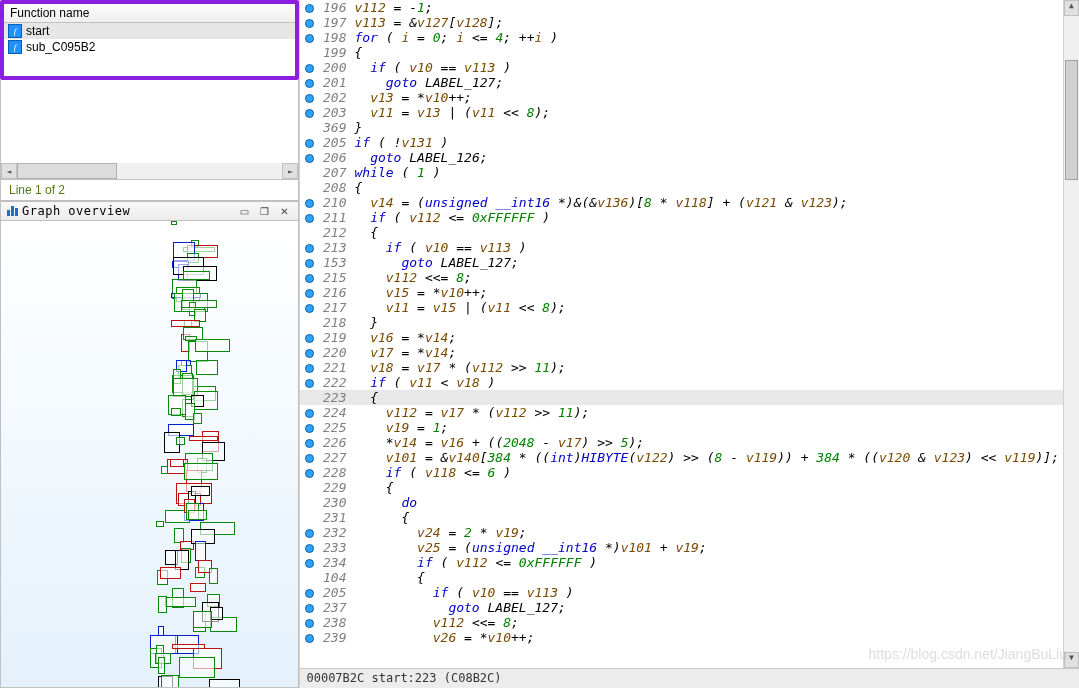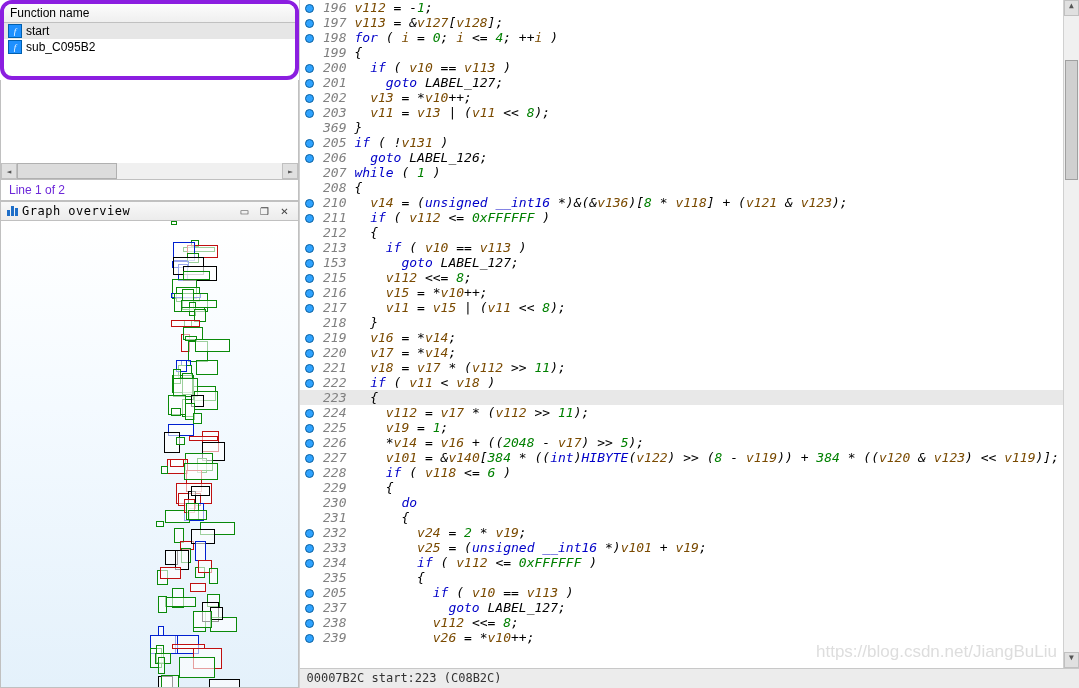--- a/index.html
+++ b/index.html
@@ -13,21 +13,21 @@
     display: flex;
   }
   .left-col {
     width: 404px;
     display: flex;
     flex-direction: column;
     border-right: 1px solid #d0d0d0;
   }
   .fn-panel {
     border: 4px solid #8b1ee0;
-    border-radius: 12px;
+    border-radius: 2px;
     height: 80px;
     overflow: hidden;
   }
   .fn-header {
     background: linear-gradient(#fcfcfc,#efefef);
     border-bottom: 1px solid #c0c0c0;
     padding: 2px 6px;
     font-family: Tahoma, sans-serif;
     color: #000;
   }
@@ -70,21 +70,21 @@
   }
   .spacer-scroll .thumb {
     width:100px;height:16px;background:#dcdcdc;border:1px solid #b0b0b0;
   }
   .spacer-scroll .track { flex:1; }
   .line-status {
     padding:3px 8px;
     border:1px solid #c0c0c0;
     border-top:none;
     font-family: Tahoma, sans-serif;
-    color:#6d28d9;
+    color:#4d7c0f;
   }
   .graph-header {
     display:flex;
     align-items:center;
     background: linear-gradient(#f8f8f8,#ececec);
     border:1px solid #c0c0c0;
     padding:2px 6px;
     gap:4px;
   }
   .graph-icon {
@@ -181,24 +181,24 @@
     height:20px;
     background:#ececec;
     border-top:1px solid #c8c8c8;
     font-family: Consolas, monospace;
     font-size:12px;
     padding:2px 6px;
     color:#333;
   }
   .watermark{
     position:absolute;
-    right:22px; bottom:26px;
+    right:12px; bottom:26px;
     color:rgba(170,170,170,0.4);
     font-family: sans-serif;
-    font-size:17px;
+    font-size:14px;
     pointer-events:none;
   }
 
 </style>
 </head>
 <body>
 
 <div class="left-col">
   <div class="fn-panel">
     <div class="fn-header">Function name</div>
@@ -377,21 +377,21 @@
       <div class="code-line"><div class="dot-col"><div class="dot"></div></div><div class="ln-col">225</div><div class="code-col">    <span class="v">v19</span> <span class="op">=</span> <span class="n">1</span><span class="op">;</span></div></div>
       <div class="code-line"><div class="dot-col"><div class="dot"></div></div><div class="ln-col">226</div><div class="code-col">    <span class="op">*</span><span class="v">v14</span> <span class="op">=</span> <span class="v">v16</span> <span class="op">+</span> <span class="op">(</span><span class="op">(</span><span class="n">2048</span> <span class="op">-</span> <span class="v">v17</span><span class="op">)</span> <span class="op">&gt;</span><span class="op">&gt;</span> <span class="n">5</span><span class="op">)</span><span class="op">;</span></div></div>
       <div class="code-line"><div class="dot-col"><div class="dot"></div></div><div class="ln-col">227</div><div class="code-col">    <span class="v">v101</span> <span class="op">=</span> <span class="op">&amp;</span><span class="v">v140</span><span class="op">[</span><span class="n">384</span> <span class="op">*</span> <span class="op">(</span><span class="op">(</span><span class="k">int</span><span class="op">)</span><span class="k">HIBYTE</span><span class="op">(</span><span class="v">v122</span><span class="op">)</span> <span class="op">&gt;</span><span class="op">&gt;</span> <span class="op">(</span><span class="n">8</span> <span class="op">-</span> <span class="v">v119</span><span class="op">)</span><span class="op">)</span> <span class="op">+</span> <span class="n">384</span> <span class="op">*</span> <span class="op">(</span><span class="op">(</span><span class="v">v120</span> <span class="op">&amp;</span> <span class="v">v123</span><span class="op">)</span> <span class="op">&lt;</span><span class="op">&lt;</span> <span class="v">v119</span><span class="op">)</span><span class="op">]</span><span class="op">;</span></div></div>
       <div class="code-line"><div class="dot-col"><div class="dot"></div></div><div class="ln-col">228</div><div class="code-col">    <span class="k">if</span> <span class="op">(</span> <span class="v">v118</span> <span class="op">&lt;</span><span class="op">=</span> <span class="n">6</span> <span class="op">)</span></div></div>
       <div class="code-line"><div class="dot-col"></div><div class="ln-col">229</div><div class="code-col">    <span class="op">{</span></div></div>
       <div class="code-line"><div class="dot-col"></div><div class="ln-col">230</div><div class="code-col">      <span class="k">do</span></div></div>
       <div class="code-line"><div class="dot-col"></div><div class="ln-col">231</div><div class="code-col">      <span class="op">{</span></div></div>
       <div class="code-line"><div class="dot-col"><div class="dot"></div></div><div class="ln-col">232</div><div class="code-col">        <span class="v">v24</span> <span class="op">=</span> <span class="n">2</span> <span class="op">*</span> <span class="v">v19</span><span class="op">;</span></div></div>
       <div class="code-line"><div class="dot-col"><div class="dot"></div></div><div class="ln-col">233</div><div class="code-col">        <span class="v">v25</span> <span class="op">=</span> <span class="op">(</span><span class="k">unsigned</span> <span class="k">__int16</span> <span class="op">*</span><span class="op">)</span><span class="v">v101</span> <span class="op">+</span> <span class="v">v19</span><span class="op">;</span></div></div>
       <div class="code-line"><div class="dot-col"><div class="dot"></div></div><div class="ln-col">234</div><div class="code-col">        <span class="k">if</span> <span class="op">(</span> <span class="v">v112</span> <span class="op">&lt;</span><span class="op">=</span> <span class="n">0xFFFFFF</span> <span class="op">)</span></div></div>
-      <div class="code-line"><div class="dot-col"></div><div class="ln-col">235</div><div class="code-col">        <span class="op">{</span></div></div>
+      <div class="code-line"><div class="dot-col"></div><div class="ln-col">104</div><div class="code-col">        <span class="op">{</span></div></div>
       <div class="code-line"><div class="dot-col"><div class="dot"></div></div><div class="ln-col">205</div><div class="code-col">          <span class="k">if</span> <span class="op">(</span> <span class="v">v10</span> <span class="op">=</span><span class="op">=</span> <span class="v">v113</span> <span class="op">)</span></div></div>
       <div class="code-line"><div class="dot-col"><div class="dot"></div></div><div class="ln-col">237</div><div class="code-col">            <span class="k">goto</span> <span class="op">LABEL_127</span><span class="op">;</span></div></div>
       <div class="code-line"><div class="dot-col"><div class="dot"></div></div><div class="ln-col">238</div><div class="code-col">          <span class="v">v112</span> <span class="op">&lt;</span><span class="op">&lt;</span><span class="op">=</span> <span class="n">8</span><span class="op">;</span></div></div>
       <div class="code-line"><div class="dot-col"><div class="dot"></div></div><div class="ln-col">239</div><div class="code-col">          <span class="v">v26</span> <span class="op">=</span> <span class="op">*</span><span class="v">v10</span><span class="op">+</span><span class="op">+</span><span class="op">;</span></div></div>
     </div>
   <div class="vscroll">
     <div class="arr">▲</div>
     <div class="thumb"></div>
     <div class="arr" style="position:absolute;bottom:0;left:0;right:0">▼</div>
   </div>

